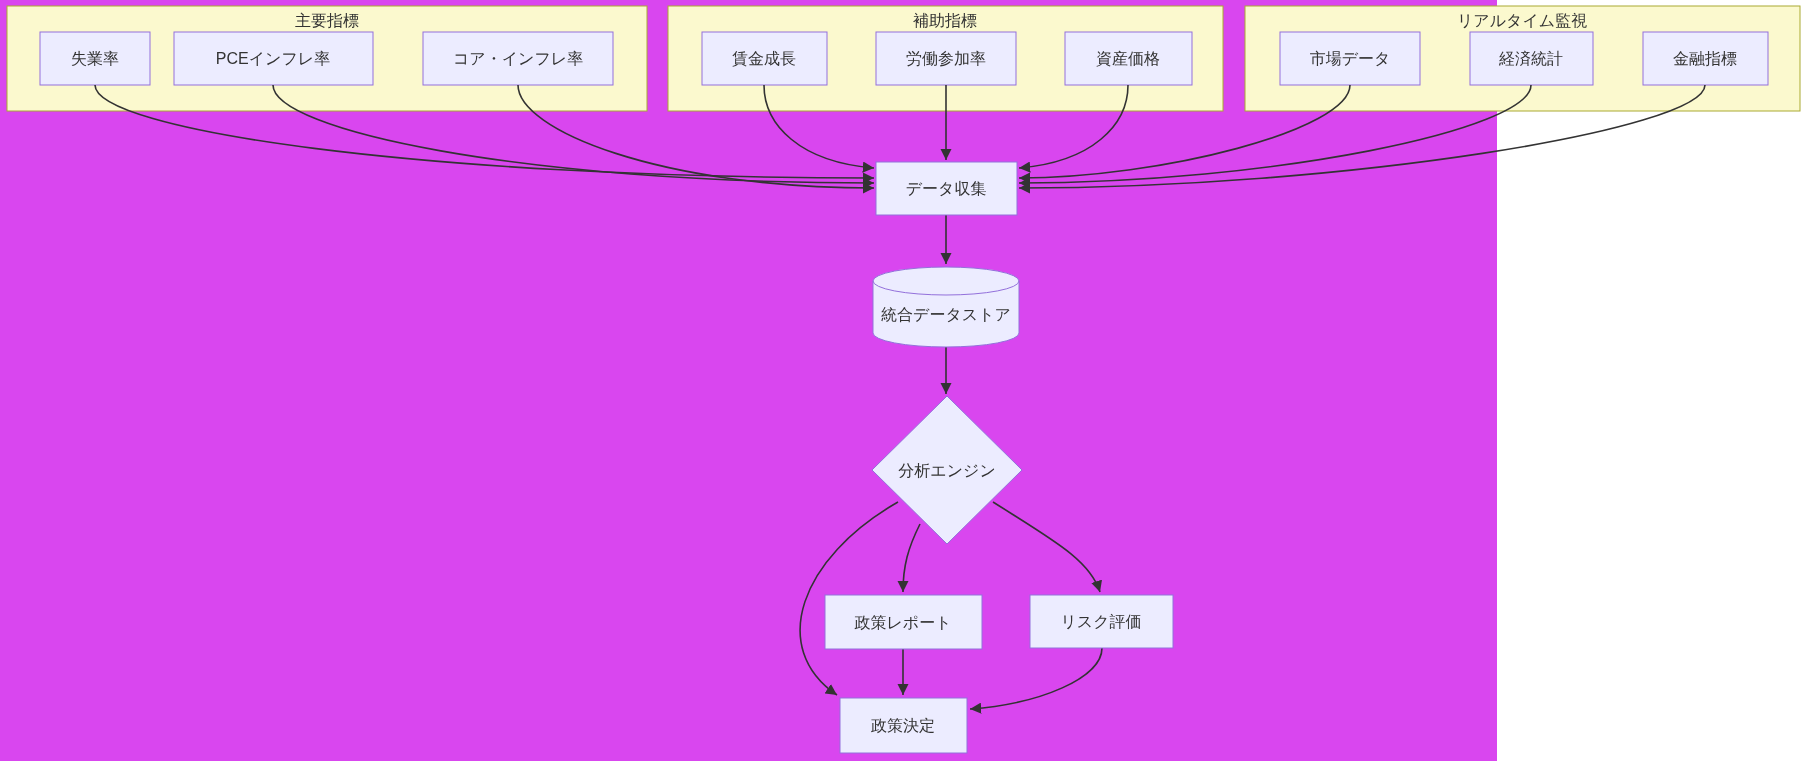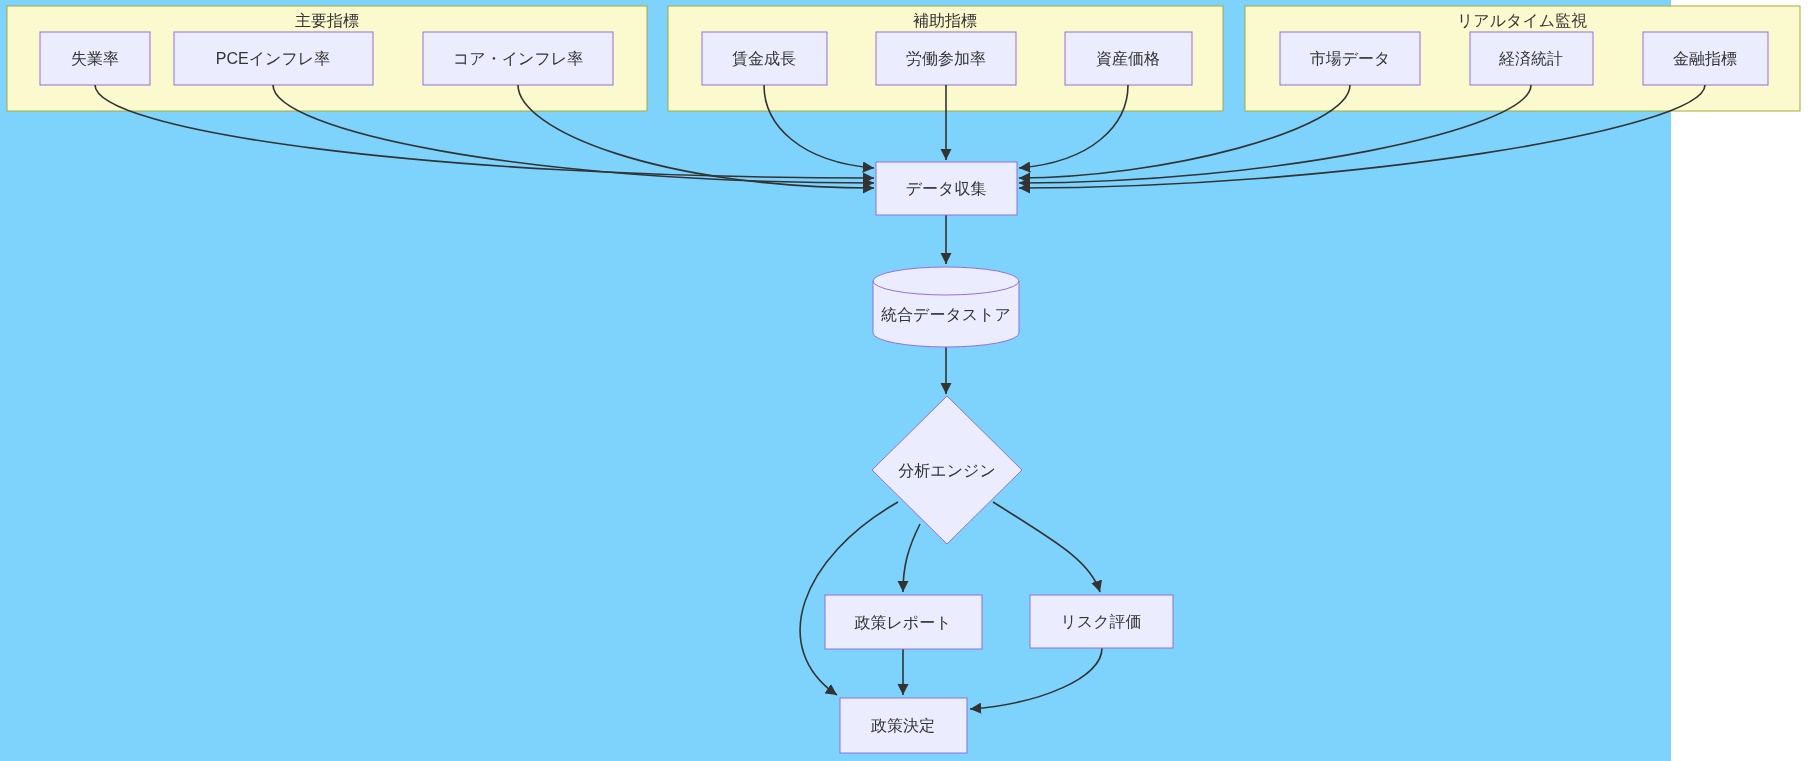--- a/index.html
+++ b/index.html
@@ -2,23 +2,23 @@
 <html><head>
 <meta charset="utf-8">
 <style>
   html, body {
     margin: 0;
     padding: 0;
     background: #ffffff;
   }
   .canvas-wrap {
     position: relative;
-    width: 1671px;
+    width: 1497px;
     height: 761px;
-    background: #7dd3fc;
+    background: #d946ef;
     font-family: "Liberation Sans", sans-serif;
     text-decoration: underline;
   }
   svg { display: block; }
   .cluster-rect {
     fill: #fbf9ce;
     stroke: #aaaa33;
     stroke-width: 1;
   }
   .cluster-title {

